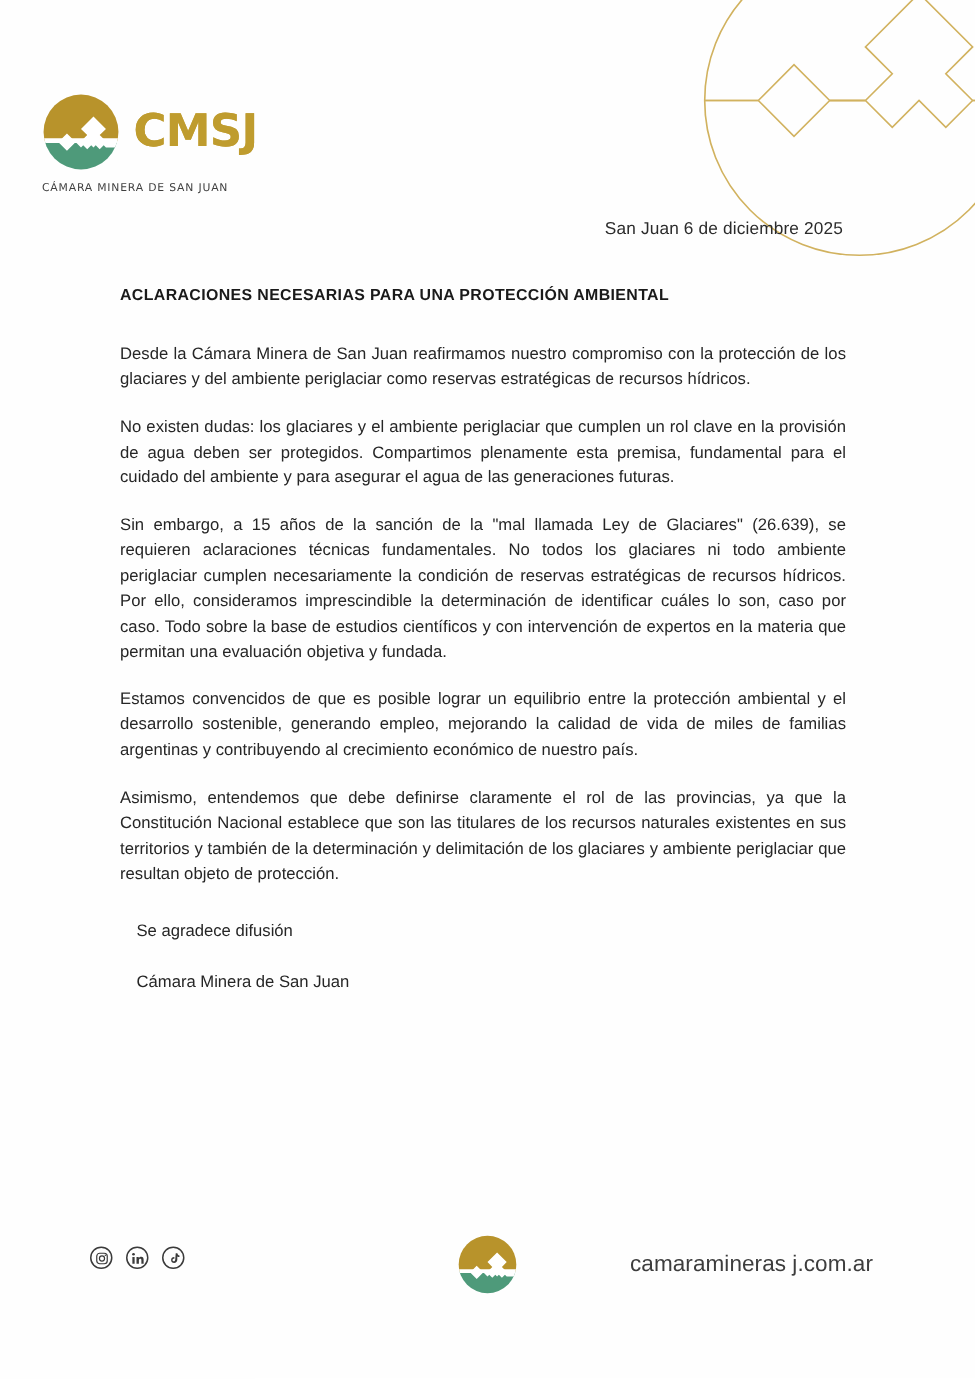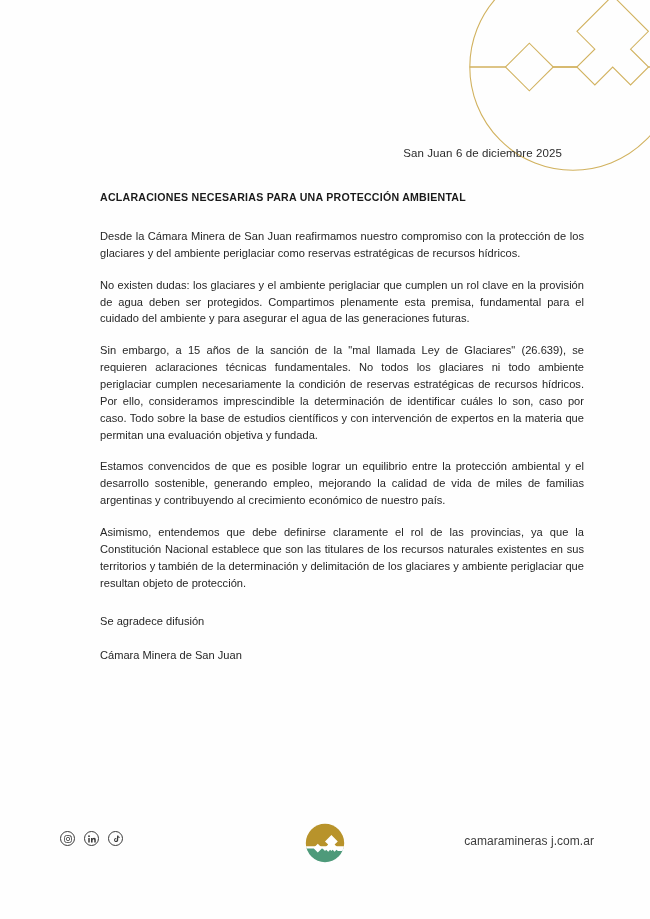--- a/index.html
+++ b/index.html
@@ -80,21 +80,21 @@
     top: 147px;
     font-size: 11.5px;
     color: #2b2b2b;
     letter-spacing: 0.1px;
     white-space: nowrap;
   }
 
   
   .body-block {
     position: absolute;
-    left: 100px;
+    left: 80px;
     top: 190px;
     width: 484px;
   }
 
   .doc-title {
     font-weight: bold;
     font-size: 10.6px;
     line-height: 1.42;
     letter-spacing: 0.25px;
     color: #1a1a1a;
@@ -109,21 +109,21 @@
     color: #262626;
     margin: 0 0 15px 0;
     letter-spacing: 0.02px;
   }
   .para:last-child { margin-bottom: 0; }
 
   .signoff {
     font-size: 11.1px;
     line-height: 1.52;
     color: #262626;
-    margin: 0;
+    margin: 11px;
   }
   .signoff-1 { margin-top: 21px; }
   .signoff-2 { margin-top: 18px; }
 
   
   .footer {
     position: absolute;
     left: 0;
     right: 0;
     bottom: 50px;
@@ -150,43 +150,66 @@
   .footer-mark {
     position: absolute;
     left: 50%;
     transform: translateX(-50%);
     top: 0;
     width: 40px;
     height: 40px;
   }
   .footer-url {
     position: absolute;
-    right: 56px;
+    right: 68px;
     top: 11px;
-    font-size: 12px;
+    font-size: 15px;
     color: #3d3d3d;
     letter-spacing: 0.05px;
   }
 </style>
 </head>
 <body>
 
 <div class="page">
 
   <div class="watermark">
     <svg viewBox="0 0 260 260" width="258" height="258" aria-hidden="true">
       <g fill="none" stroke="#cfae57" stroke-width="1.1">
         <circle cx="130" cy="130" r="104"></circle>
         <path d="M26 130 L62 130 L86 106 L110 130 L134 130 L152 112 L134 94 L170 58 L206 94 L188 112 L206 130 L234 130"></path>
         <path d="M26 130 L62 130 L86 154 L110 130 L134 130 L152 148 L170 130 L188 148 L206 130 L234 130"></path>
         <path d="M110 130 L134 130"></path>
       </g>
     </svg>
   </div>
 
+  <div class="brand">
+    <div class="brand-row">
+      <div class="brand-mark">
+        <svg viewBox="0 0 100 100" width="52" height="52" aria-hidden="true">
+          <defs>
+            <clipPath id="circClipA">
+                <circle cx="50" cy="50" r="48"></circle>
+              </clipPath>
+          </defs>
+          <g clip-path="url(#circClipA)">
+            <rect x="0" y="0" width="100" height="62" fill="#b8932b"></rect>
+            <rect x="0" y="62" width="100" height="38" fill="#4e9a7a"></rect>
+            <path d="M2 62 L22 62 L32 52 L42 62 L50 62 L58 54 L50 46 L66 30 L82 46 L74 54 L82 62 L98 62
+                     L98 70 L82 70 L74 62 L66 70 L58 62 L50 70 L42 62 L32 72 L22 62 L2 62 Z" fill="#ffffff"></path>
+            <path d="M2 64 L22 64 L32 74 L42 64 L50 64 L58 72 L66 64 L74 72 L82 64 L98 64 L98 58 L2 58 Z" fill="#ffffff"></path>
+            <path d="M50 28 L78 56 L70 56 L50 38 L30 56 L22 56 Z" fill="#ffffff" opacity="0"></path>
+          </g>
+        </svg>
+      </div>
+      <div class="brand-word">CMSJ</div>
+    </div>
+    <div class="brand-sub">CÁMARA MINERA DE SAN JUAN</div>
+  </div>
 
   <div class="date-line">San Juan 6 de diciembre 2025</div>
 
   <div class="body-block">
     <div class="doc-title">
       <span>ACLARACIONES NECESARIAS PARA UNA PROTECCIÓN AMBIENTAL</span>
     </div>
 
     <p class="para">Desde la Cámara Minera de San Juan reafirmamos nuestro compromiso con la protección de los glaciares y del ambiente periglaciar como reservas estratégicas de recursos hídricos.</p>
     <p class="para">No existen dudas: los glaciares y el ambiente periglaciar que cumplen un rol clave en la provisión de agua deben ser protegidos. Compartimos plenamente esta premisa, fundamental para el cuidado del ambiente y para asegurar el agua de las generaciones futuras.</p>

